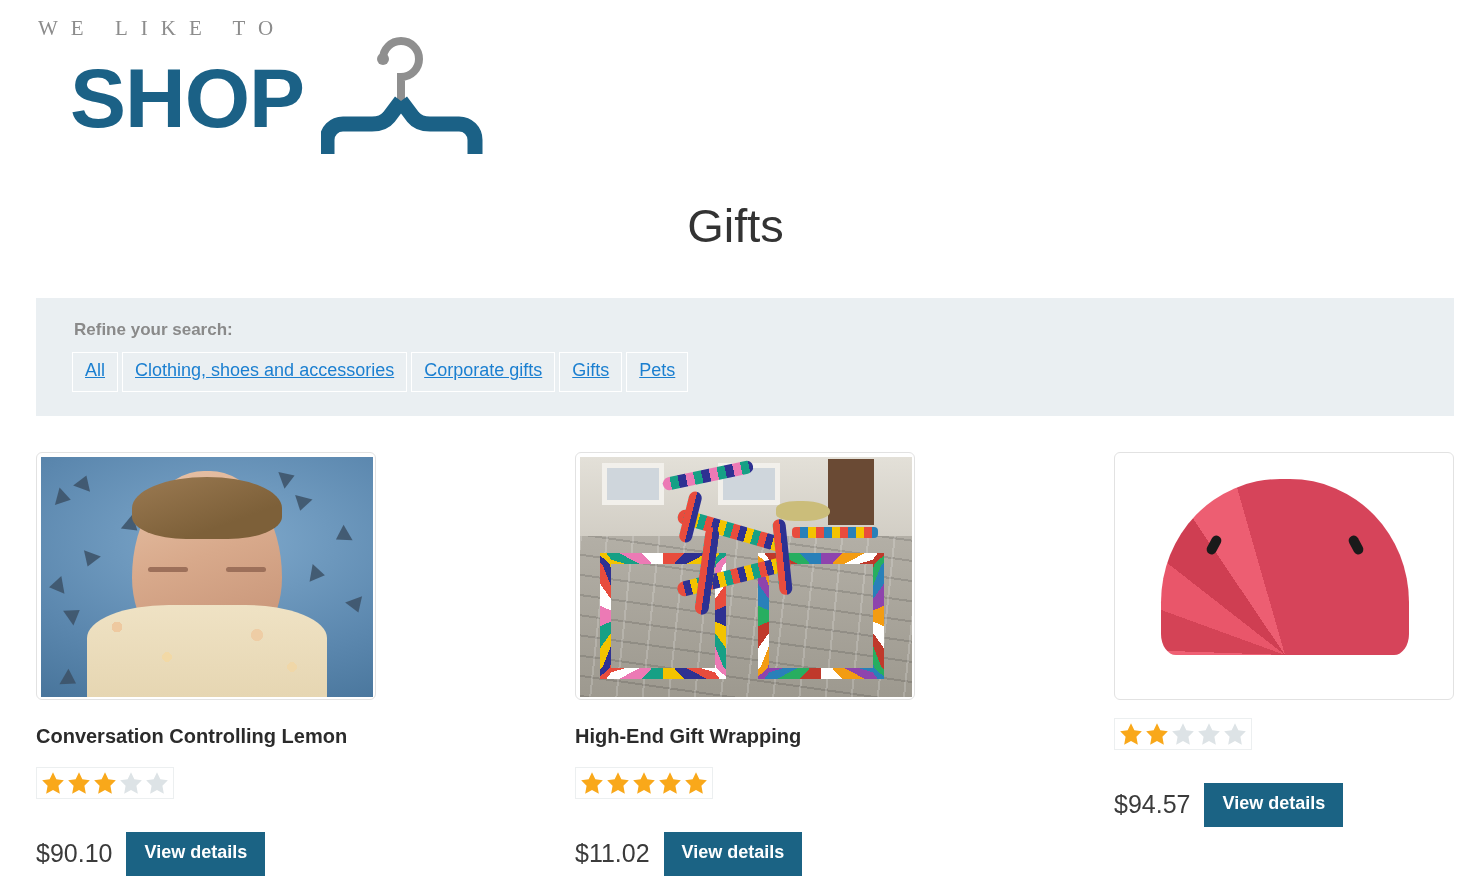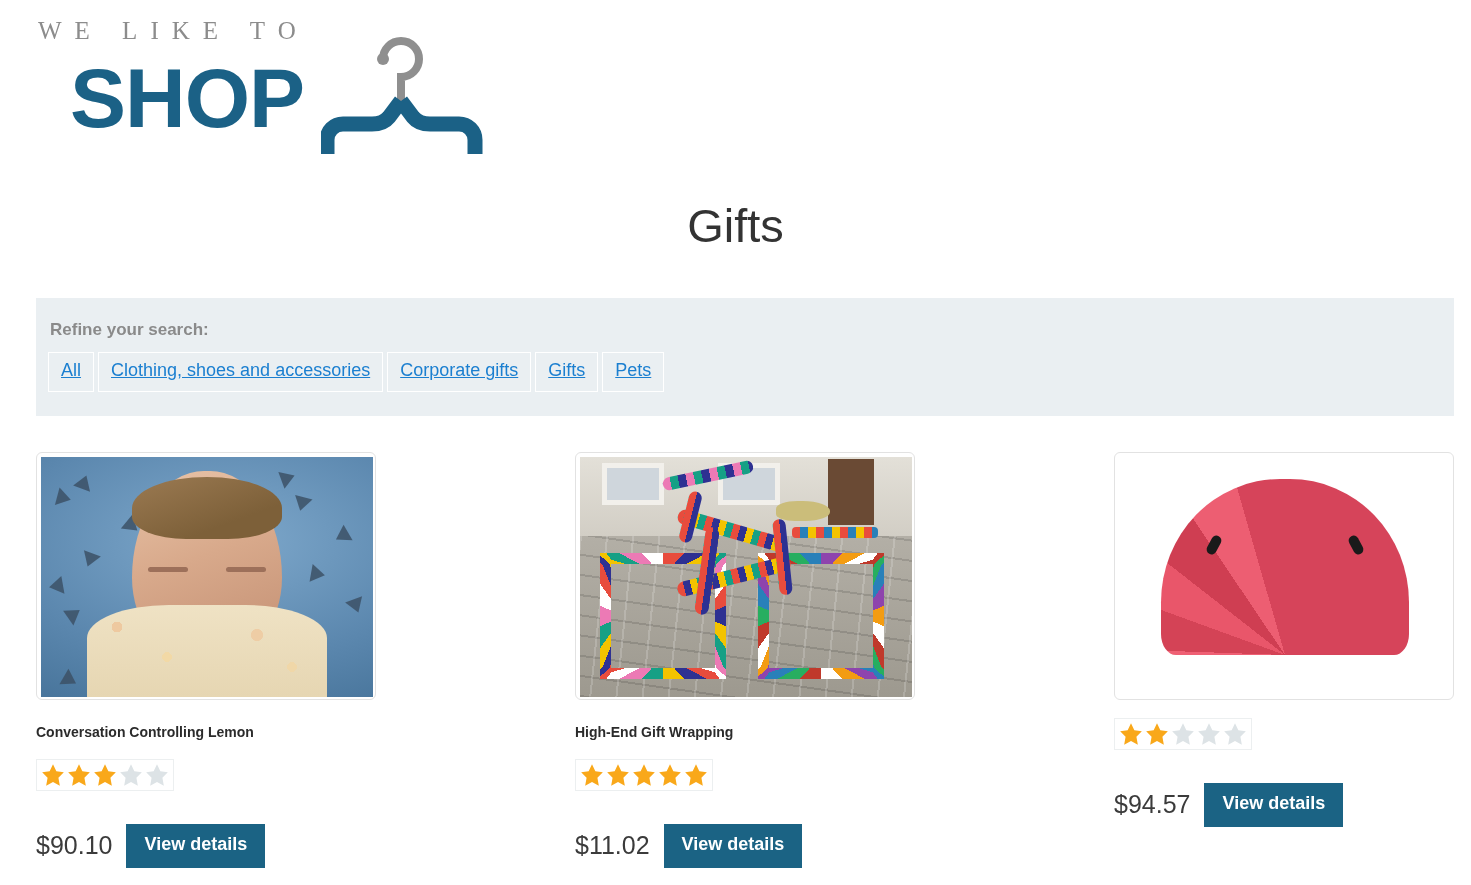--- a/index.html
+++ b/index.html
@@ -23,21 +23,21 @@
   
   .logo {
     position: absolute;
     left: 36px;
     top: 18px;
     width: 460px;
     height: 135px;
   }
   .logo-tagline {
     font-family: "Liberation Serif", serif;
-    font-size: 25px;
+    font-size: 21px;
     letter-spacing: 13px;
     color: #8c8c8c;
     line-height: 1;
     margin: 0;
     padding: 0 0 0 2px;
     white-space: nowrap;
   }
   .logo-word {
     font-family: "Liberation Sans", sans-serif;
     font-weight: bold;
@@ -75,21 +75,21 @@
   }
 
   
   .filter-bar {
     position: absolute;
     left: 36px;
     top: 298px;
     width: 1418px;
     height: 118px;
     background: #eaeff2;
-    padding: 22px 20px 0 12px;
+    padding: 22px 20px 0 36px;
   }
   .filter-label {
     font-size: 17px;
     font-weight: bold;
     color: #8a8a8a;
     margin: 0 0 12px 2px;
     line-height: 1.2;
   }
   .filter-list {
     display: flex;
@@ -145,21 +145,21 @@
     overflow: hidden;
   }
   .card-img.inset {
     left: 4px;
     top: 4px;
     width: 332px;
     height: 240px;
   }
 
   .card-title {
-    font-size: 14px;
+    font-size: 20px;
     font-weight: bold;
     color: #2b2b2b;
     margin: 23px 0 0 0;
     line-height: 1.3;
   }
 
   .stars {
     display: inline-flex;
     align-items: center;
     border: 1px solid #eceff0;

